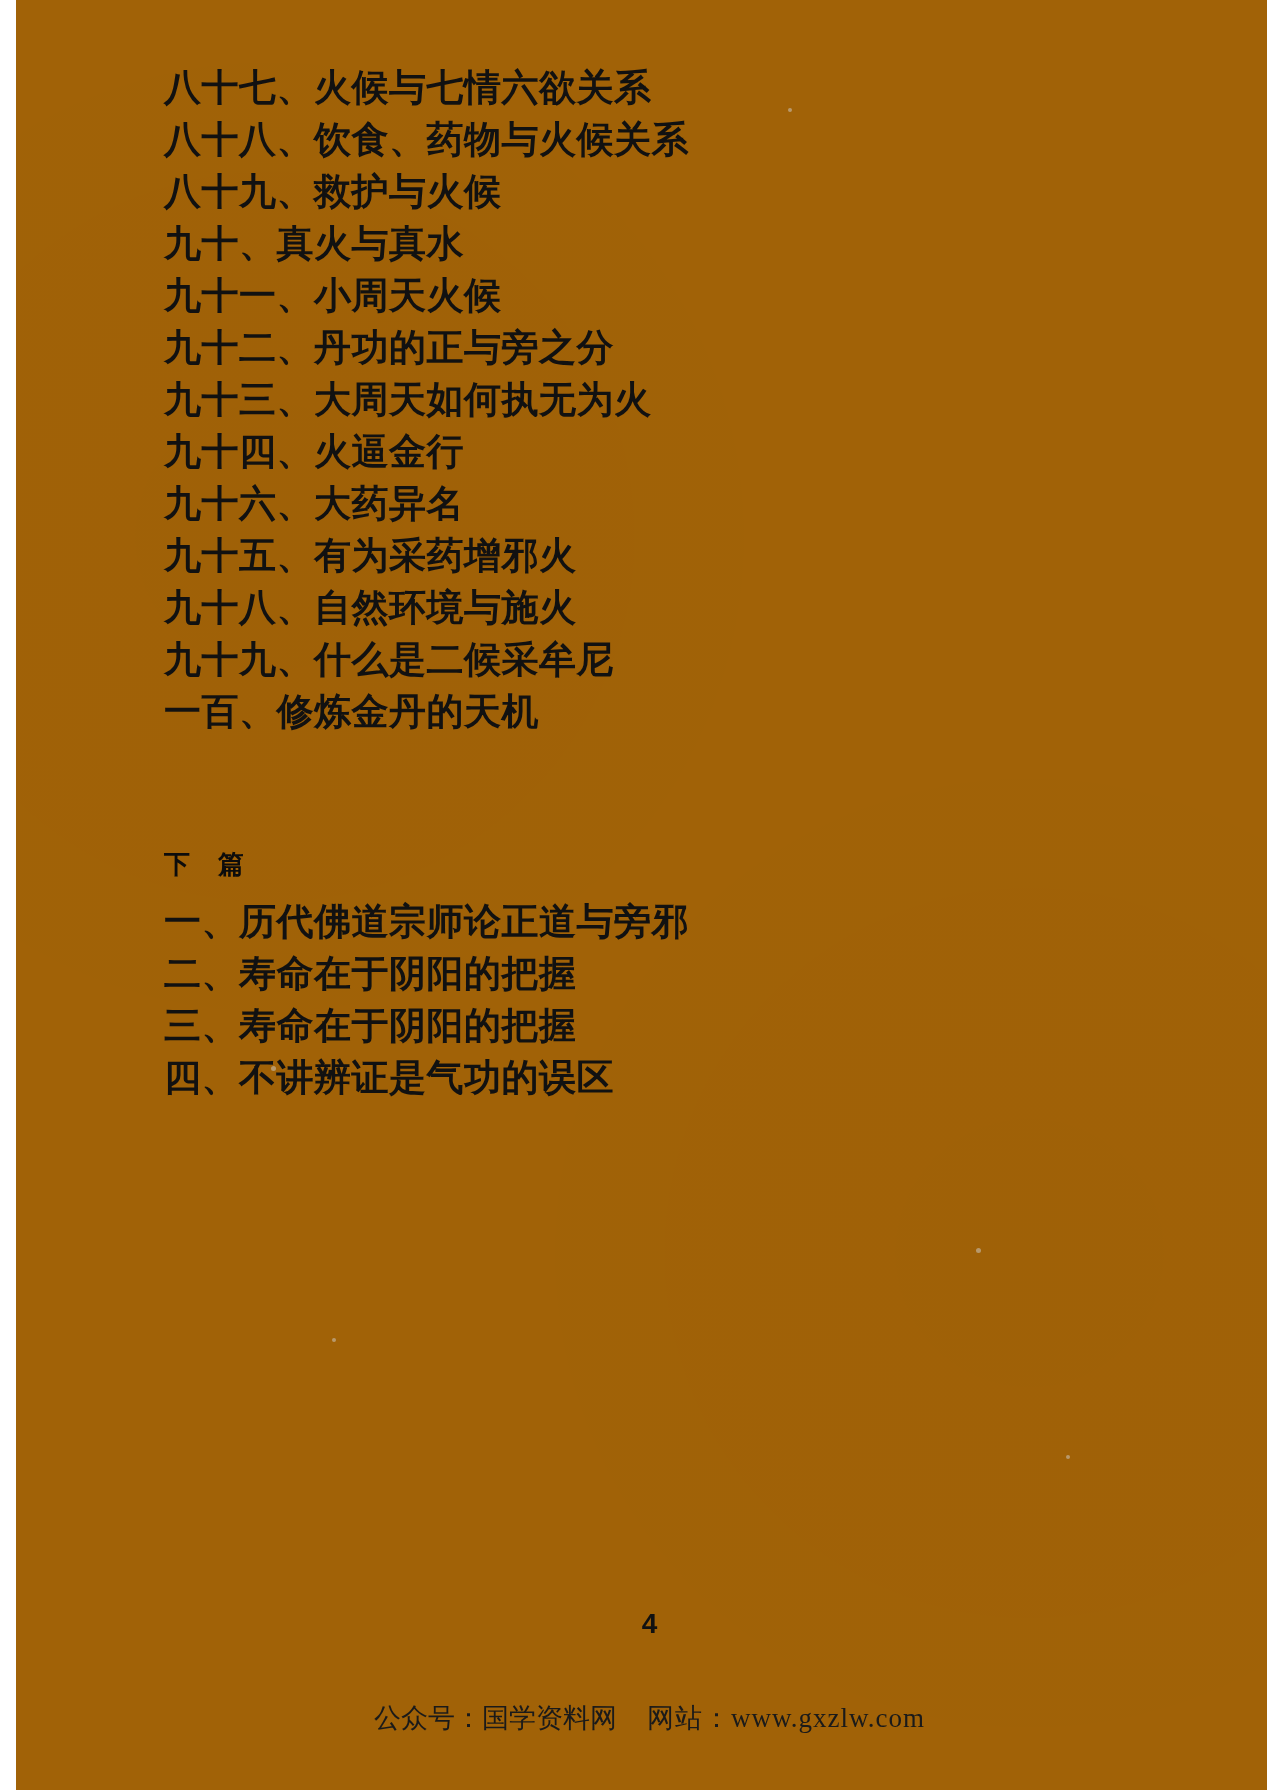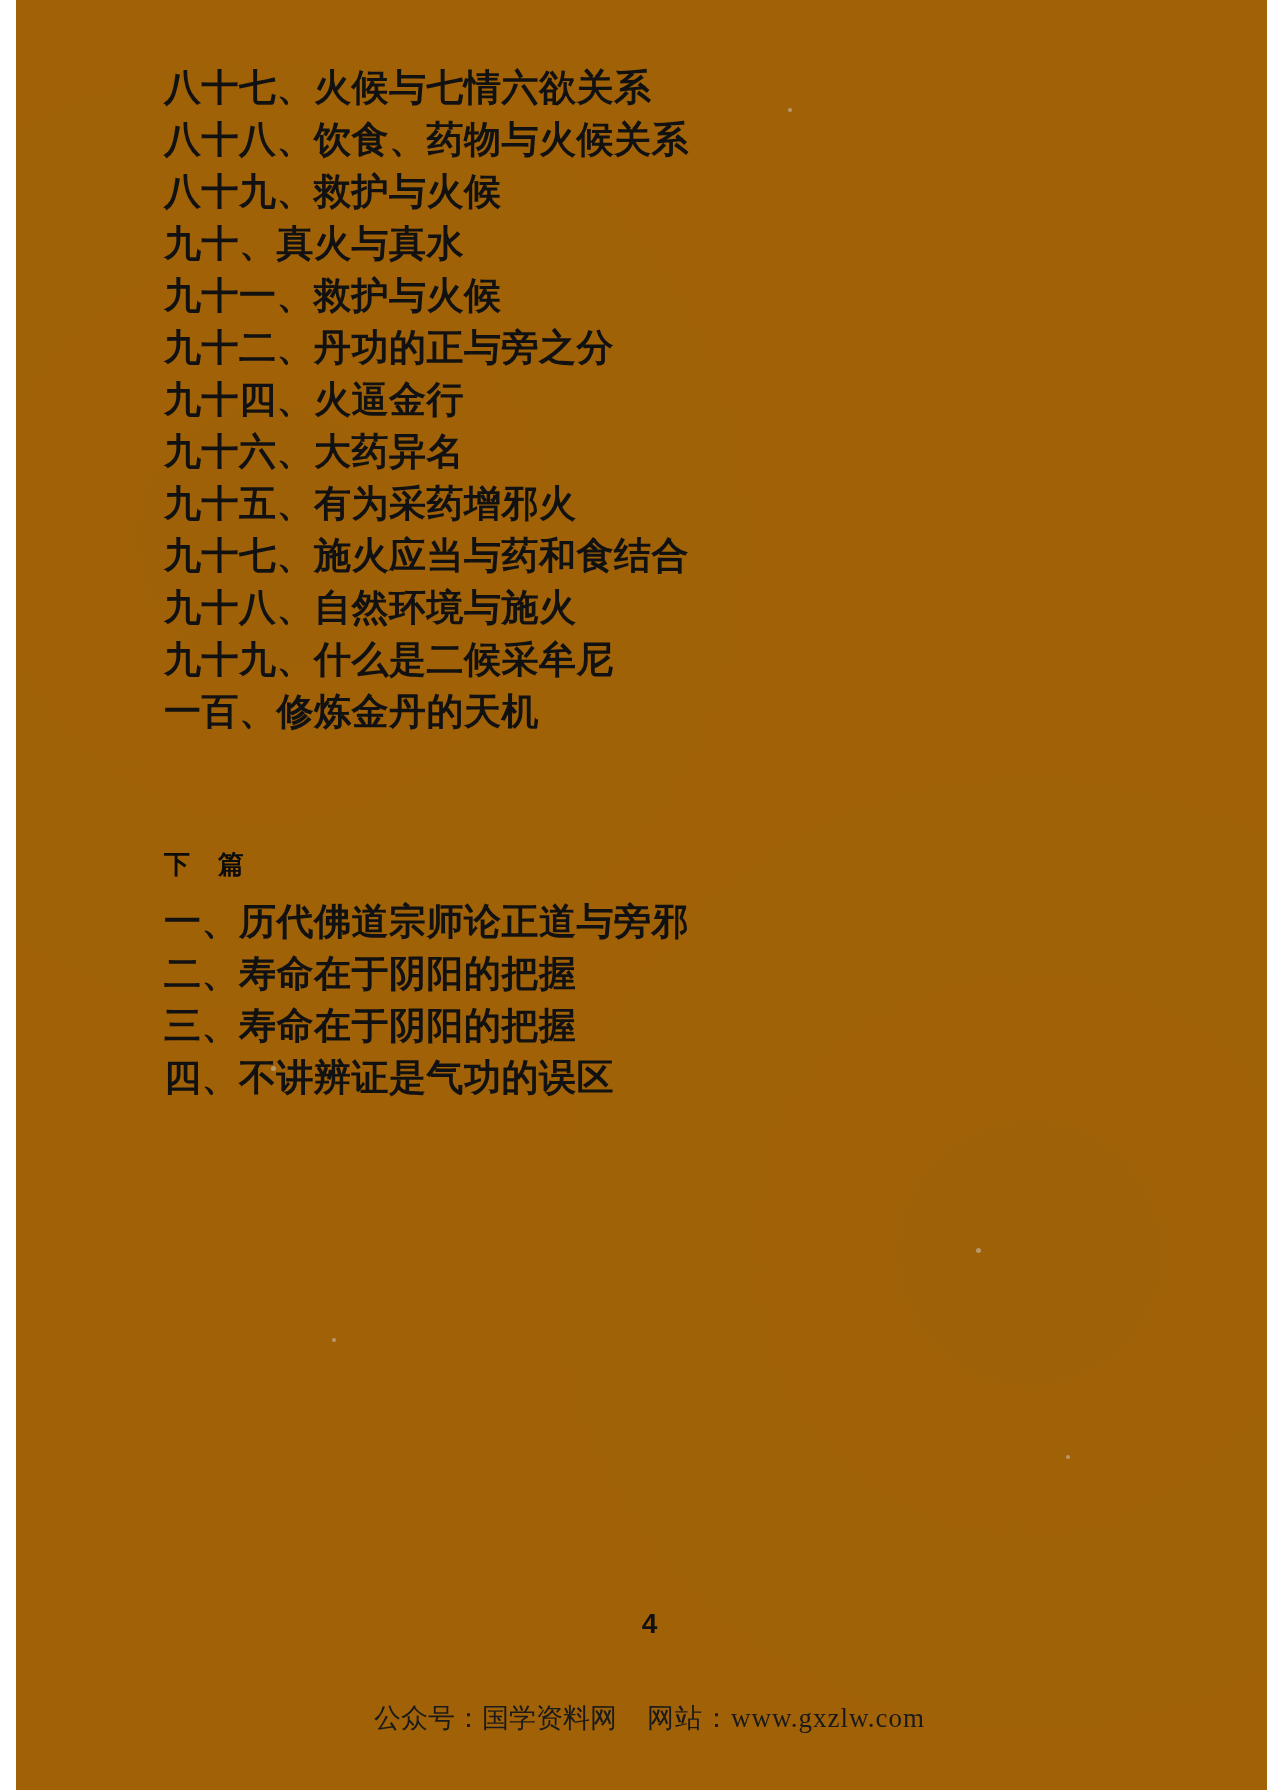--- a/index.html
+++ b/index.html
@@ -126,26 +126,26 @@
   <div class="speck" style="left:1050px; top:1455px; width:4px; height:4px;"></div>
   <div class="speck" style="left:316px; top:1338px; width:4px; height:4px;"></div>
 
   <div class="content">
 
     <ul class="toc-list">
       <li class="toc-item">八十七、火候与七情六欲关系</li>
       <li class="toc-item">八十八、饮食、药物与火候关系</li>
       <li class="toc-item">八十九、救护与火候</li>
       <li class="toc-item">九十、真火与真水</li>
-      <li class="toc-item">九十一、救护与火候</li>
+      <li class="toc-item">九十一、小周天火候</li>
       <li class="toc-item">九十二、丹功的正与旁之分</li>
+      <li class="toc-item">九十三、大周天如何执无为火</li>
       <li class="toc-item">九十四、火逼金行</li>
       <li class="toc-item">九十六、大药异名</li>
       <li class="toc-item">九十五、有为采药增邪火</li>
-      <li class="toc-item">九十七、施火应当与药和食结合</li>
       <li class="toc-item">九十八、自然环境与施火</li>
       <li class="toc-item">九十九、什么是二候采牟尼</li>
       <li class="toc-item">一百、修炼金丹的天机</li>
     </ul>
 
     <div class="section-block">
       <div class="section-title"><span>下</span><span class="sp"></span><span>篇</span></div>
       <ul class="sub-list">
         <li class="sub-item">一、历代佛道宗师论正道与旁邪</li>
         <li class="sub-item">二、寿命在于阴阳的把握</li>

